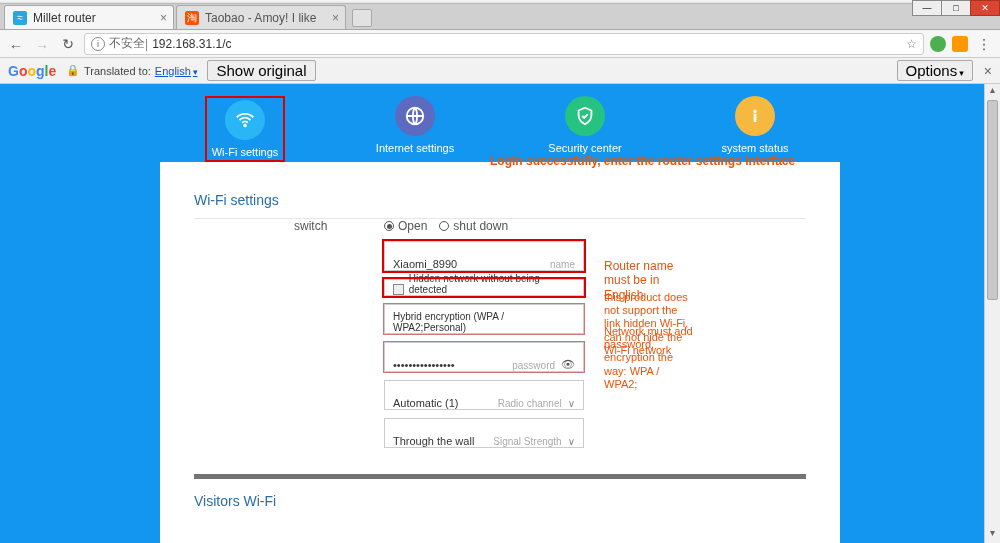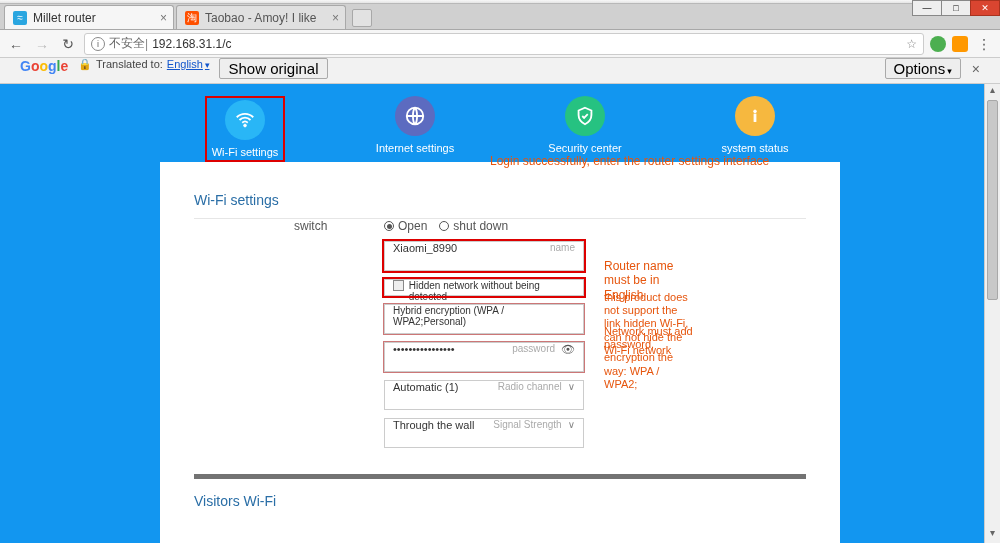--- a/index.html
+++ b/index.html
@@ -22,21 +22,21 @@
   
   .navrow { height:28px; background:#f6f6f6; border-bottom:1px solid #ccc; display:flex; align-items:center; padding:0 6px; gap:6px;}
   .navbtn { width:20px; height:20px; color:#555; font-size:14px; display:flex; align-items:center; justify-content:center; border-radius:50%;}
   .omnibox { flex:1; height:22px; border:1px solid #ccc; border-radius:3px; background:#fff; display:flex; align-items:center; padding:0 6px; font-size:12px; color:#333;}
   .omnibox .info { width:14px; height:14px; border:1px solid #888; border-radius:50%; font-size:9px; text-align:center; color:#666; margin-right:4px; line-height:12px;}
   .omnibox .insecure { color:#666; }
   .omnibox .star { margin-left:auto; color:#888;}
   .exticon { width:16px; height:16px; border-radius:3px;}
 
   
-  .translatebar { height:26px; background:#f2f2f2; border-bottom:1px solid #ccc; display:flex; align-items:flex-start; font-size:11px; color:#444; padding:0 20px;}
+  .translatebar { height:26px; background:#f2f2f2; border-bottom:1px solid #ccc; display:flex; align-items:center; font-size:11px; color:#444; padding:0 8px;}
   .translatebar .glogo { color:#4285F4; font-weight:bold; margin-right:10px; font-size:14px;}
   .translatebar .glogo span:nth-child(1){color:#4285F4}.translatebar .glogo span:nth-child(2){color:#EA4335}.translatebar .glogo span:nth-child(3){color:#FBBC05}.translatebar .glogo span:nth-child(4){color:#4285F4}.translatebar .glogo span:nth-child(5){color:#34A853}.translatebar .glogo span:nth-child(6){color:#EA4335}
   .translatebar .lock { color:#0a0; margin-right:4px;}
   .translatebar a { color:#1155cc; text-decoration:underline; margin:0 4px;}
   .translatebar .dd::after{content:"▾"; font-size:9px; margin-left:2px;}
   .translatebar button { font-size:15px; padding:1px 8px; margin-left:6px; border:1px solid #aaa; background:#eee; border-radius:2px;}
   .translatebar .opts { margin-left:auto; }
 
   
   .page { position:relative; height: calc(543px - 4px - 26px - 28px - 26px); background:#1296f0; overflow:hidden;}
@@ -56,21 +56,21 @@
   
   .card { position:absolute; left:160px; right:160px; top:78px; bottom:0; background:#fff; padding:30px 34px 8px;}
   .card h3 { color:#2a6ea6; font-size:14px; font-weight:normal; padding-bottom:10px; border-bottom:1px solid #e6e6e6;}
   .formarea { width:400px; margin-left:100px; position:relative;}
   .row { display:flex; align-items:center; margin-bottom:8px; font-size:12px; color:#555;}
   .row .lab { width:90px; }
   .radio { display:inline-flex; align-items:center; margin-right:12px;}
   .radio .dot{ width:10px;height:10px;border:1px solid #555;border-radius:50%;margin-right:4px;display:inline-flex;align-items:center;justify-content:center;}
   .radio.checked .dot::after{content:"";width:5px;height:5px;background:#555;border-radius:50%;}
   .row.alignright { margin-left:90px;}
-  .field { width:200px; height:30px; border:1px solid #ccc; display:flex; align-items:flex-start; padding:0 8px; font-size:11px; color:#333; position:relative; background:#fff;}
+  .field { width:200px; height:30px; border:1px solid #ccc; display:flex; align-items:flex-end; padding:0 8px; font-size:11px; color:#333; position:relative; background:#fff;}
   .field .suffix { margin-left:auto; color:#aaa; font-size:10px;}
   .field .chev { margin-left:6px; color:#888; font-size:10px;}
   .field .eye { margin-left:6px; color:#555;}
   .checkbox { width:11px;height:11px;border:1px solid #888;margin-right:5px;background:#eee;}
   .redbox { outline:2px solid #d00;}
   .redbox-thin { outline:1px solid #c77;}
   .sectionbreak { border-top:5px solid #737373; margin-top:26px; padding-top:14px;}
 
   
   .annot { position:absolute; color:#e6550d; font-size:12px; line-height:1.2;}
@@ -163,21 +163,21 @@
         <svg viewBox="0 0 24 24">
             <circle cx="12" cy="7" r="1.5"></circle>
             <rect x="11" y="10" width="2" height="8"></rect>
           </svg>
       </div>
       <span>system status</span>
     </div>
   </div>
 
   <div class="card">
-    <div class="annot" style="top:-8px; left:330px;">Login successfully, enter the router settings interface</div>
+    <div class="annot" style="top:-8px; left:330px;font-weight:bold;">Login successfully, enter the router settings interface</div>
 
     <h3>Wi-Fi settings</h3>
 
     <div class="formarea">
       <div class="row">
         <span class="lab">switch</span>
         <span class="radio checked">
             <span class="dot"></span>
             <span>Open</span>
           </span>

